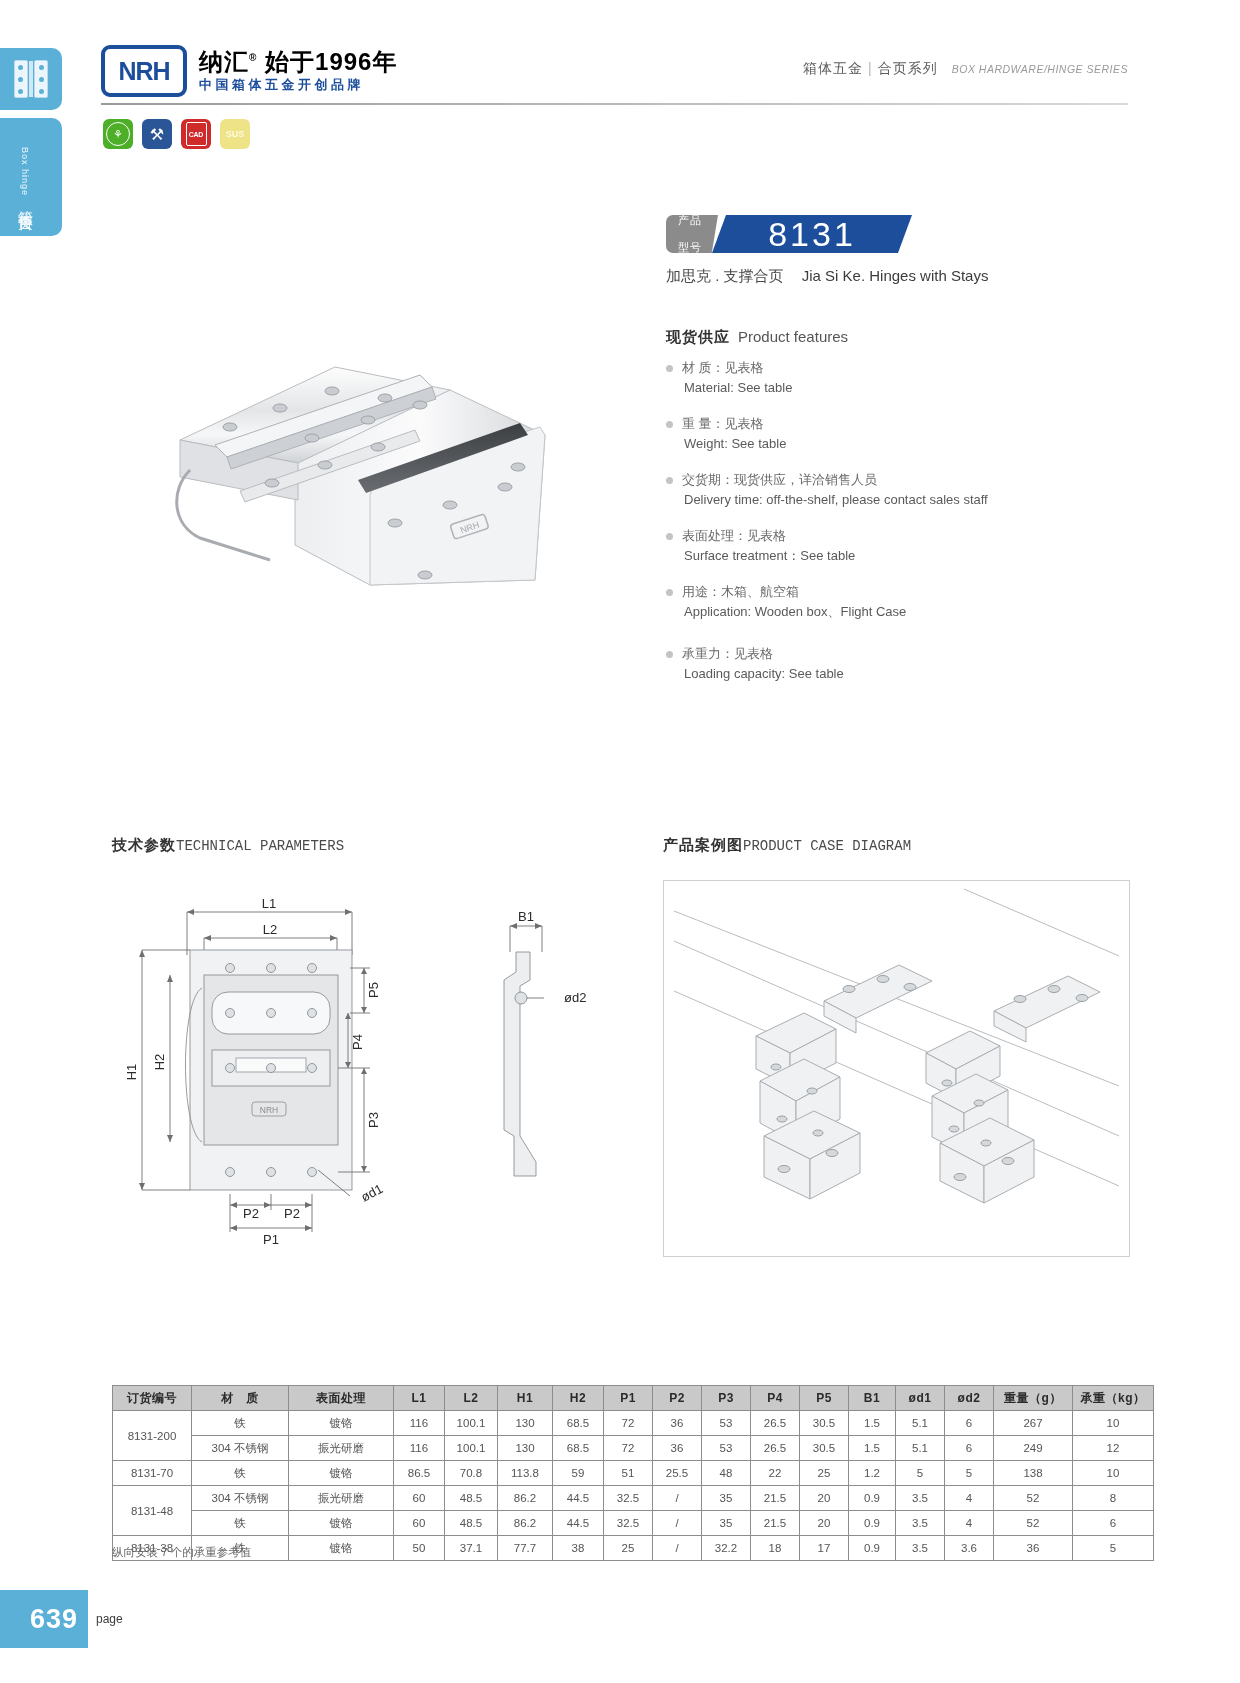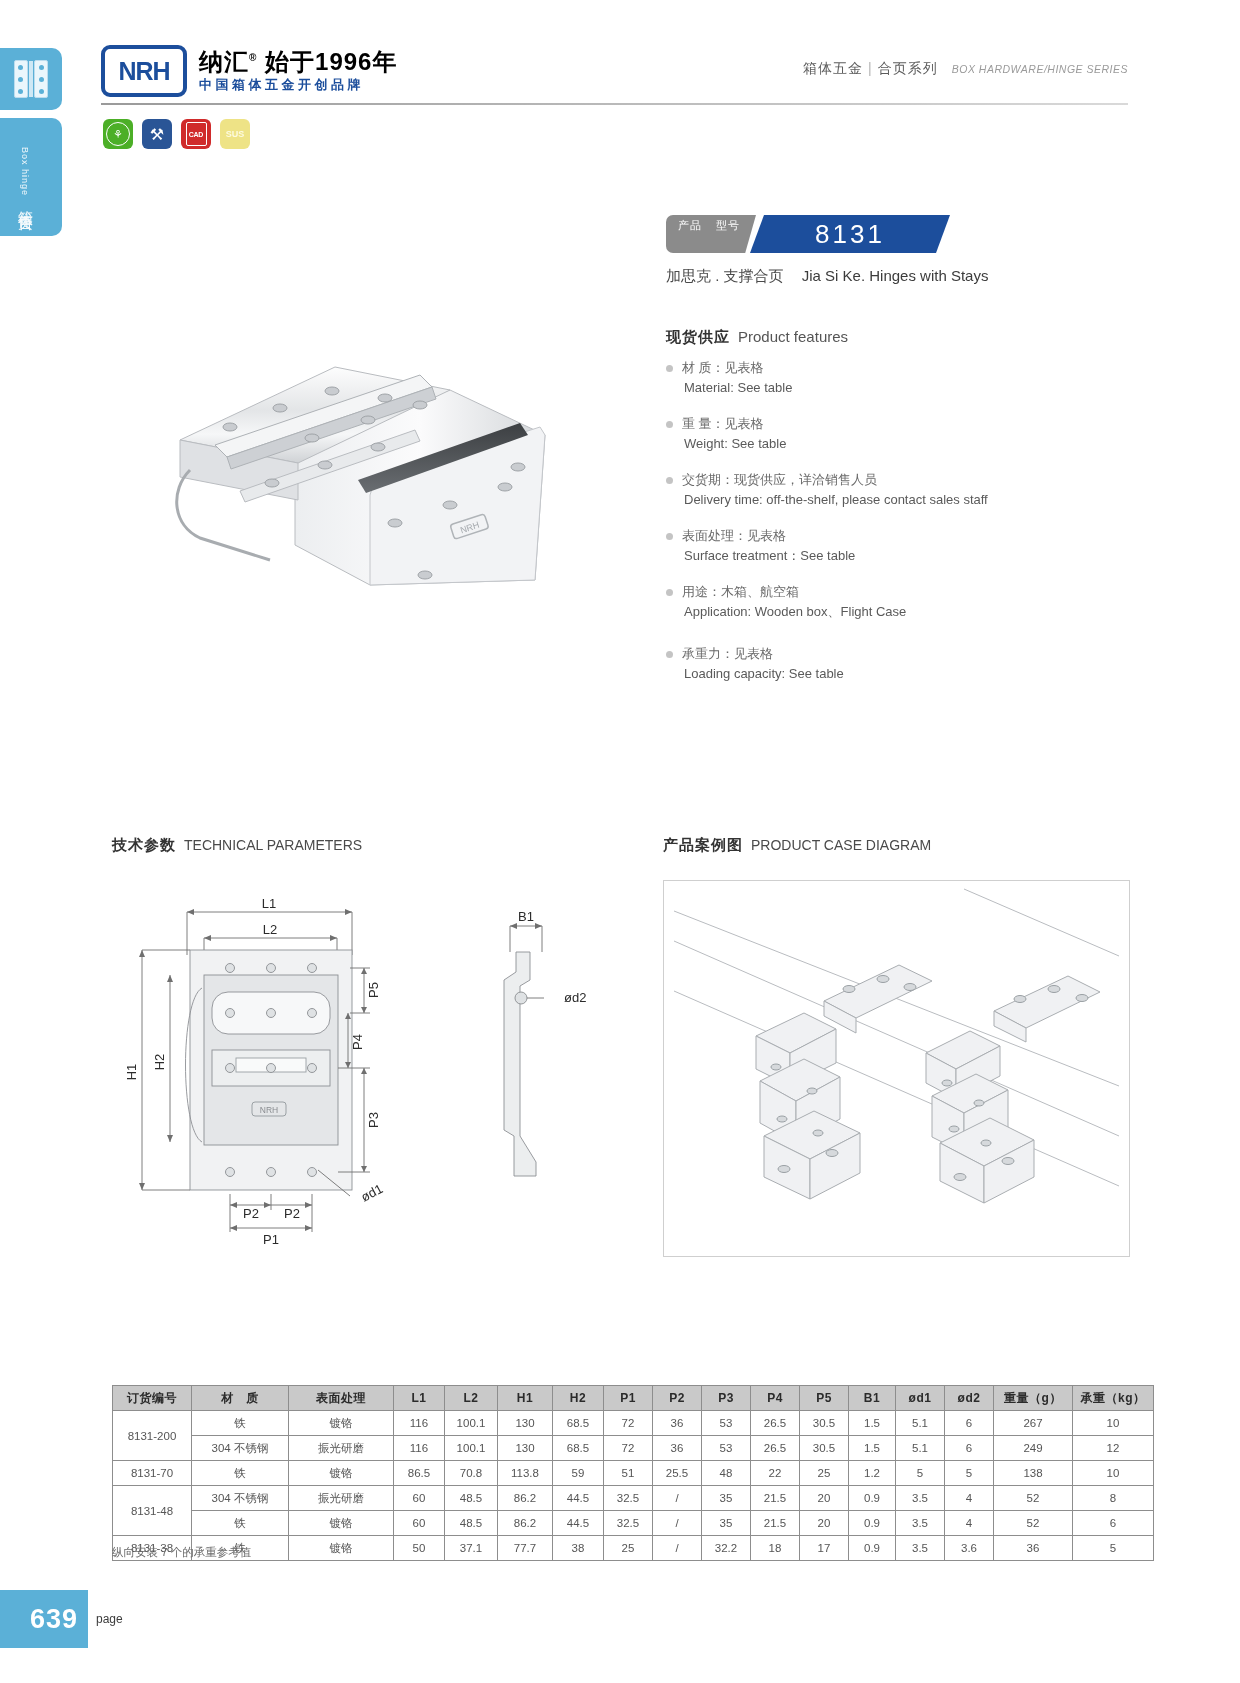--- a/index.html
+++ b/index.html
@@ -48,41 +48,41 @@
   .b-red{background:#d02b2b;}
   .b-yellow{background:#eee386;color:#fdfbe0;}
   .b-green .circle{width:22px;height:22px;border-radius:50%;border:1.5px solid #ffffff;display:flex;align-items:center;justify-content:center;font-size:11px;}
   .b-red .doc{width:19px;height:22px;border:1.5px solid #fff;border-radius:2px;display:flex;align-items:center;justify-content:center;font-size:7px;letter-spacing:-.3px;}
 
   
   .photo{position:absolute;left:120px;top:295px;width:460px;height:330px;}
 
   
   .model-row{position:absolute;left:666px;top:215px;display:flex;align-items:stretch;height:38px;}
-  .model-tag{background:#8b8b8b;color:#fff;border-radius:7px 0 0 7px;padding:4px 10px 4px 12px;display:flex;line-height:13px;font-size:11px;letter-spacing:1px;
+  .model-tag{background:#8b8b8b;color:#fff;border-radius:7px 0 0 7px;padding:4px 10px 4px 12px;display:flex;flex-direction:column;justify-content:center;line-height:13px;font-size:11px;letter-spacing:1px;
     clip-path:polygon(0 0,100% 0,88% 100%,0 100%);padding-right:16px;gap:14px;}
-  .model-num{background:#1c4e9c;color:#fff;width:200px;margin-left:-6px;display:flex;align-items:center;justify-content:center;font-size:26px;letter-spacing:3px;
+  .model-num{background:#1c4e9c;color:#fff;width:200px;margin-left:-6px;display:flex;align-items:center;justify-content:center;font-size:34px;letter-spacing:3px;
     clip-path:polygon(7% 0,100% 0,93% 100%,0 100%);}
   .model-sub{position:absolute;left:666px;top:267px;font-size:15px;color:#4a4a4a;}
   .model-sub .en{margin-left:14px;font-size:15px;color:#3c3c3c;}
 
   
   .feat-head{position:absolute;left:666px;top:328px;font-size:15px;color:#333;}
   .feat-head b{font-weight:bold;letter-spacing:1px;}
   .feat-head span{margin-left:8px;color:#555;}
   .feats{position:absolute;left:666px;top:358px;width:420px;}
   .feat{margin-bottom:16px;}
   .feat .cn{font-size:13px;color:#6a6a6a;position:relative;padding-left:16px;line-height:20px;}
   .feat .cn::before{content:"";position:absolute;left:0;top:7px;width:7px;height:7px;border-radius:50%;background:#c4c4c4;}
   .feat .en{font-size:13px;color:#5a5a5a;padding-left:18px;line-height:20px;}
 
   
   .sec{position:absolute;font-size:15px;color:#333;}
   .sec b{font-weight:bold;letter-spacing:1px;}
-  .sec span{margin-left:8px;color:#4a4a4a;font-size:14px;}
+  .sec span{color:#4a4a4a;font-size:14px;font-family:Liberation Mono, monospace;}
   #sec-tech{left:112px;top:836px;}
   #sec-case{left:663px;top:836px;}
 
   
   .draw{position:absolute;left:112px;top:880px;width:520px;height:380px;}
 
   
   .case-box{position:absolute;left:663px;top:880px;width:465px;height:375px;border:1px solid #cfcfcf;background:#fff;}
 
   

